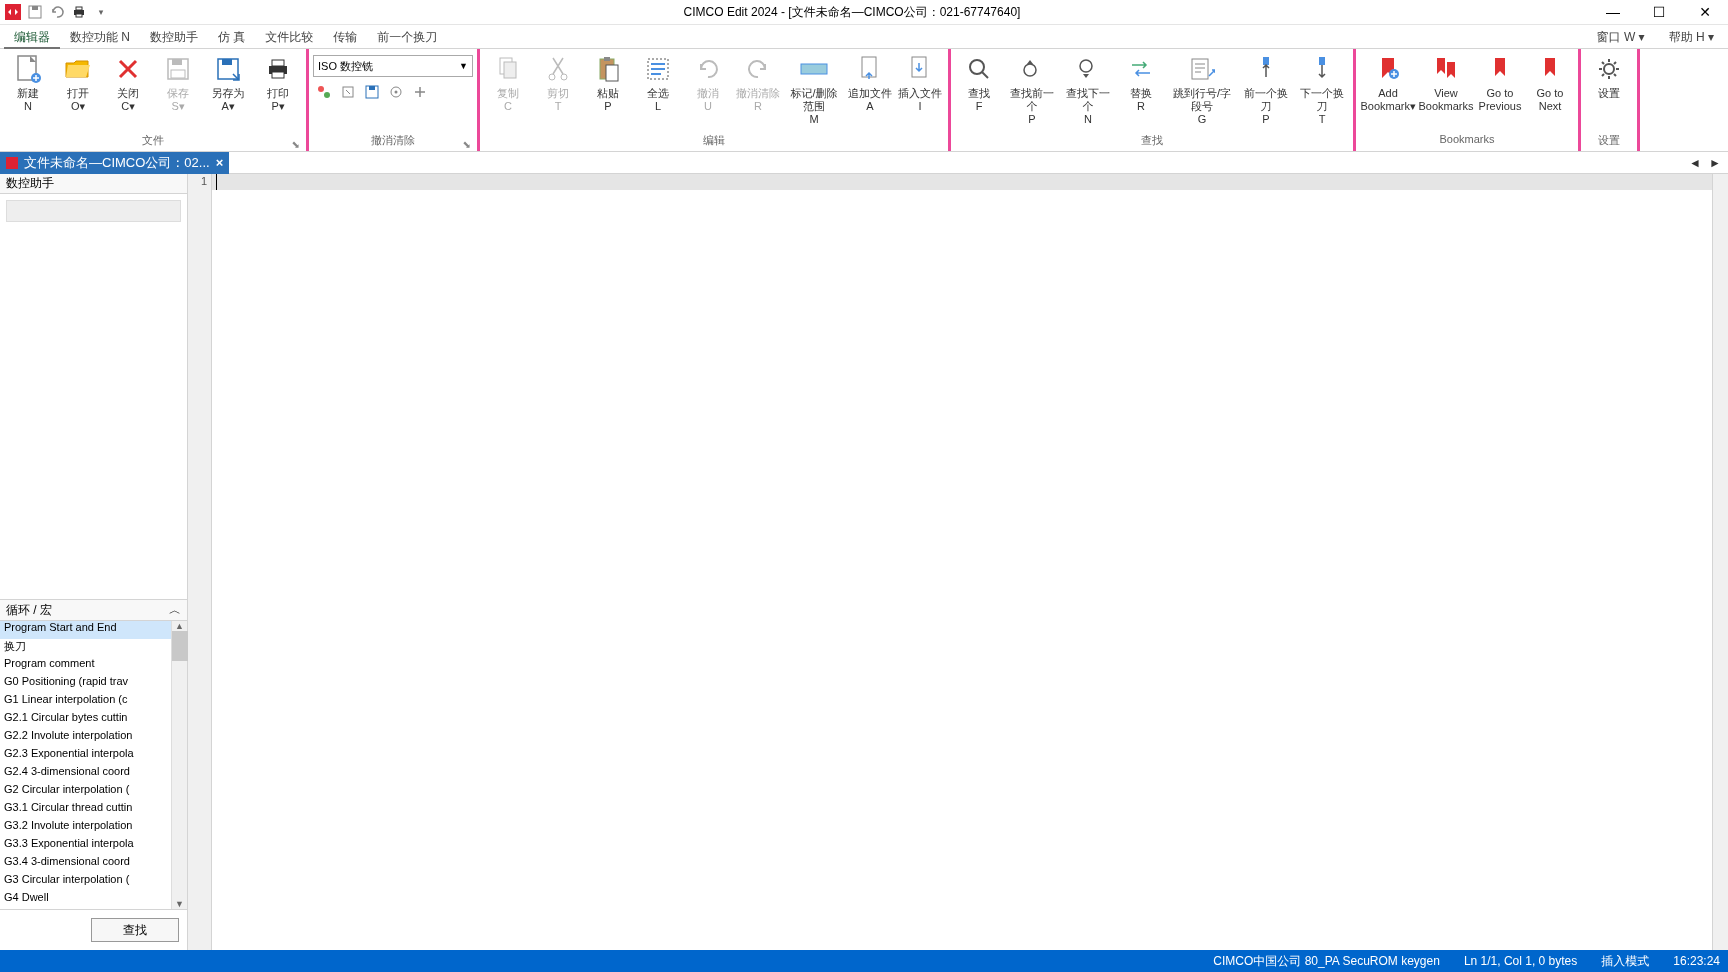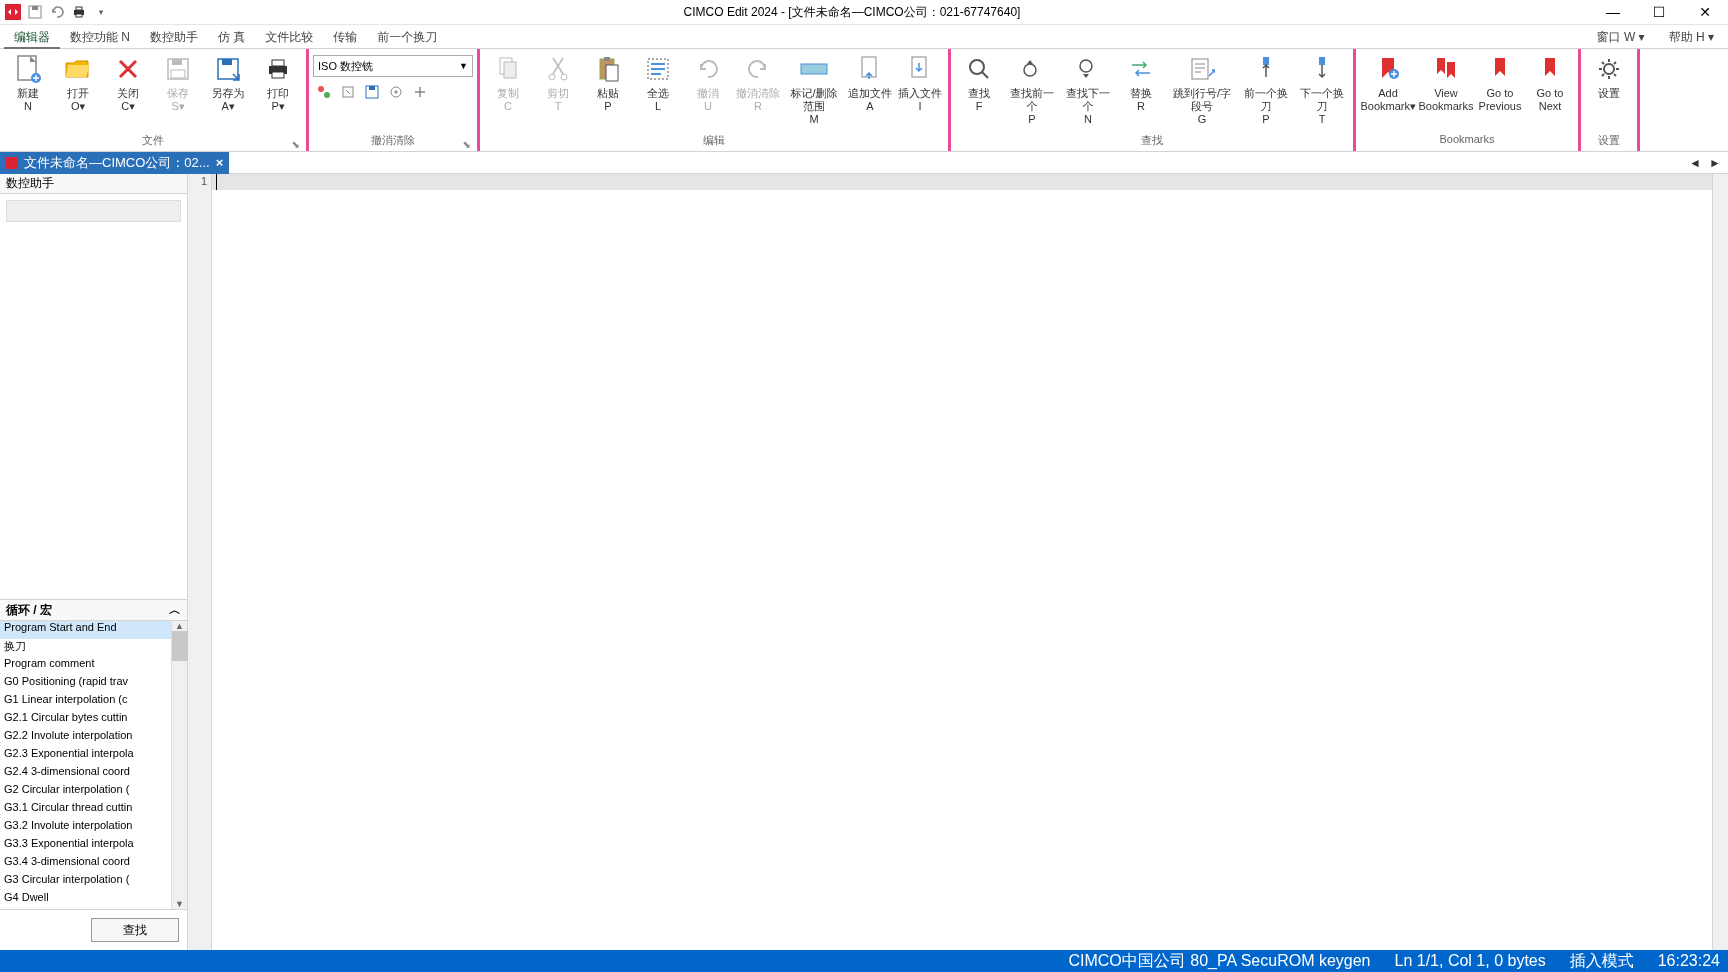--- a/index.html
+++ b/index.html
@@ -28,37 +28,37 @@
 .small-icon { width: 18px; height: 18px; cursor: pointer; display: flex; align-items: center; justify-content: center; }
 .doc-tabbar { height: 22px; background: #fff; display: flex; align-items: center; border-bottom: 1px solid #d4d4d4; }
 .doc-tab { background: #2a70b8; color: #fff; height: 22px; display: flex; align-items: center; padding: 0 6px; font-size: 13px; gap: 6px; max-width: 240px; }
 .doc-tab-close { cursor: pointer; font-weight: bold; }
 .doc-tabbar-right { margin-left: auto; display: flex; gap: 2px; padding-right: 4px; }
 .nav-arrow { width: 18px; height: 18px; display: flex; align-items: center; justify-content: center; cursor: pointer; color: #333; }
 .editor-area { flex: 1; display: flex; min-height: 0; }
 .sidepanel { width: 188px; background: #fff; border-right: 1px solid #d4d4d4; display: flex; flex-direction: column; }
 .panel-header { height: 20px; border-bottom: 1px solid #d4d4d4; padding: 0 6px; display: flex; align-items: center; font-size: 12px; background: #f8f8f8; }
 .panel-search { margin: 6px; height: 22px; background: #eee; border: 1px solid #ddd; }
-.panel-section-title { height: 22px; border-top: 1px solid #d4d4d4; border-bottom: 1px solid #d4d4d4; padding: 0 6px; display: flex; align-items: center; justify-content: space-between; background: #f8f8f8; font-size: 12px; font-weight: bold; }
+.panel-section-title { height: 22px; border-top: 1px solid #d4d4d4; border-bottom: 1px solid #d4d4d4; padding: 0 6px; display: flex; align-items: center; justify-content: space-between; background: #f8f8f8; font-size: 12px; }
 .macro-list { flex: 0 0 auto; position: relative; border-bottom: 1px solid #d4d4d4; }
 .macro-items { overflow: hidden; }
 .macro-item { height: 18px; padding: 0 4px; font-size: 11px; white-space: nowrap; overflow: hidden; text-overflow: clip; cursor: pointer; }
 .macro-item.selected { background: #cfe6fb; }
 .macro-scroll { position: absolute; right: 0; top: 0; bottom: 0; width: 16px; background: #f0f0f0; display: flex; flex-direction: column; justify-content: space-between; align-items: center; border-left: 1px solid #ddd; }
 .macro-scroll span { font-size: 9px; color: #666; cursor: pointer; }
 .panel-thumb { width: 16px; height: 30px; background: #c8c8c8; }
 .panel-search-row { padding: 8px; display: flex; justify-content: flex-end; }
 .panel-search-btn { width: 88px; height: 24px; border: 1px solid #999; background: #f7f7f7; font-size: 12px; cursor: pointer; }
 .editor-main { flex: 1; display: flex; position: relative; background: #fff; }
 .gutter { width: 24px; background: #f0f0f0; border-right: 1px solid #d4d4d4; text-align: right; padding: 1px 4px; font-size: 11px; color: #555; }
 .code-area { flex: 1; position: relative; }
 .code-line-hl { position: absolute; left: 0; right: 0; top: 0; height: 16px; background: #e5e5e5; }
 .caret { position: absolute; left: 4px; top: 0; width: 1px; height: 16px; background: #000; }
 .editor-scroll { width: 16px; background: #f0f0f0; border-left: 1px solid #d4d4d4; }
-.statusbar { height: 22px; background: #0066cc; color: #fff; display: flex; align-items: center; font-size: 16px; padding: 0 8px; }
+.statusbar { height: 22px; background: #0066cc; color: #fff; display: flex; align-items: center; font-size: 12px; padding: 0 8px; }
 .status-left { flex: 1; }
 .status-right { display: flex; gap: 24px; align-items: center; }
 .panel-fill { flex: 1; }
 svg { display: block; }
 </style>
 </head>
 <body>
 
 <div class="titlebar">
   <div class="qat">

